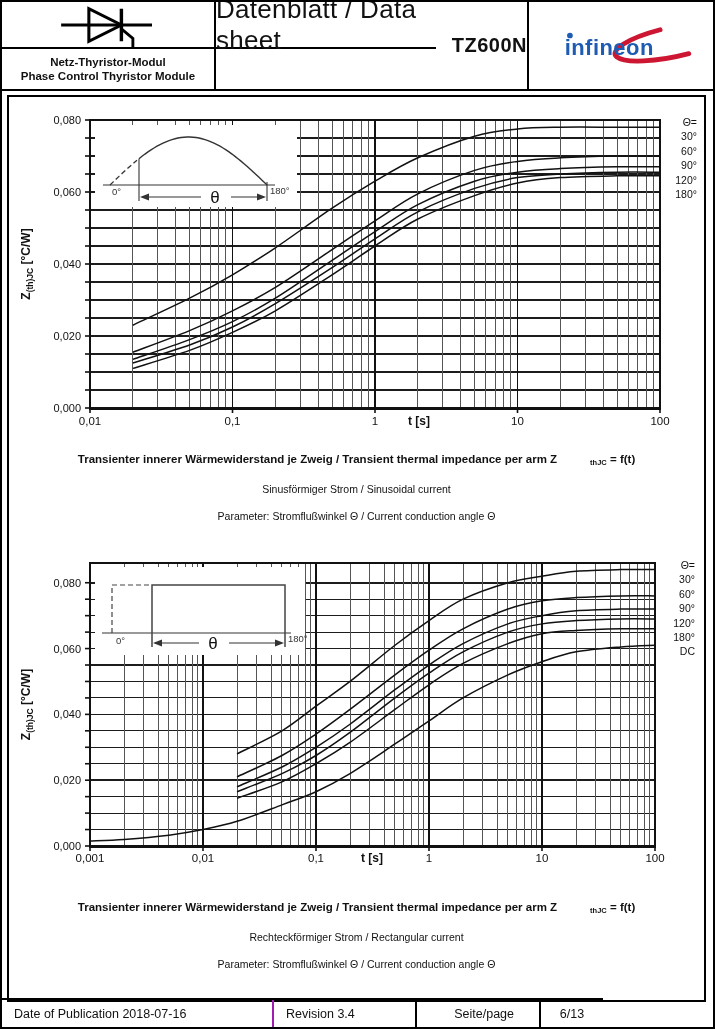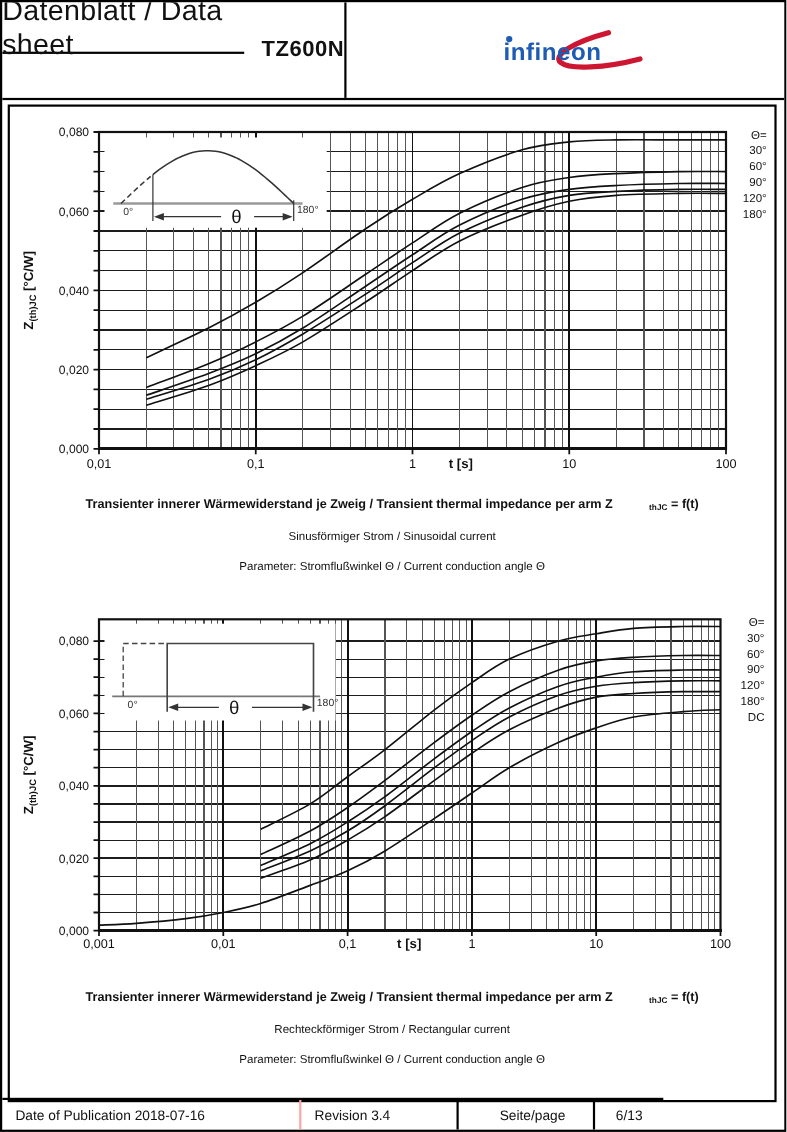--- a/index.html
+++ b/index.html
@@ -27,30 +27,44 @@
   #cap2{top:804px;}
   .cap-main{font-size:11.5px;font-weight:bold;margin:0 0 16px 0;}
   .cap-sub{font-size:10.5px;margin:0 0 15px 0;}
   .cap-param{font-size:10.5px;margin:0;}
   .subscript{font-size:7.5px;vertical-align:-2px;font-weight:bold;padding-left:33px;}
   
   .footer{position:absolute;left:0;top:996px;width:601px;height:29px;border-top:2px solid #000;
           display:flex;font-size:12.5px;box-sizing:border-box;}
   .f-cell{display:flex;align-items:center;box-sizing:border-box;}
   .f-pub{width:270px;padding-left:12px;}
-  .f-rev{width:143px;border-left:2px solid #fca5a5;padding-left:12px;}
+  .f-rev{width:143px;border-left:2px solid #a21caf;padding-left:12px;}
   .f-pagelabel{flex:1;border-left:2px solid #000;justify-content:flex-end;padding-right:25px;}
   .f-pagenum{width:64px;border-left:2px solid #000;justify-content:center;}
 </style>
 </head>
 <body>
 
 <div class="page">
 
   <div class="header">
+    <div class="h-left">
+      <div class="h-symbol">
+        <svg width="104" height="44" viewBox="0 0 104 46">
+          <line x1="3" y1="23" x2="98" y2="23" stroke="#000" stroke-width="3"></line>
+          <polygon points="32,6 32,40 66,23" fill="none" stroke="#000" stroke-width="3.2" stroke-linejoin="miter"></polygon>
+          <line x1="66" y1="6" x2="66" y2="40" stroke="#000" stroke-width="3.6"></line>
+          <polyline points="66,27 78,37 78,46" fill="none" stroke="#000" stroke-width="3"></polyline>
+        </svg>
+      </div>
+      <div class="h-module">
+        <span>Netz-Thyristor-Modul</span>
+        <span>Phase Control Thyristor Module</span>
+      </div>
+    </div>
     <div class="h-mid">
       <div class="h-title">Datenblatt / Data sheet</div>
       <div class="h-part">TZ600N</div>
     </div>
     <div class="h-right">
       <svg width="150" height="42" viewBox="0 0 150 44">
         <path d="M116 5 A 61 15 -12 1 0 146 30" fill="none" stroke="#CC1632" stroke-width="5" stroke-linecap="round"></path>
         <text x="16" y="31" font-size="23" font-weight="bold" fill="#1E5CB3" font-family="Liberation Sans, sans-serif" letter-spacing="0.5">infineon</text>
         <circle cx="21.5" cy="11" r="3" fill="#1E5CB3"></circle>
       </svg>

